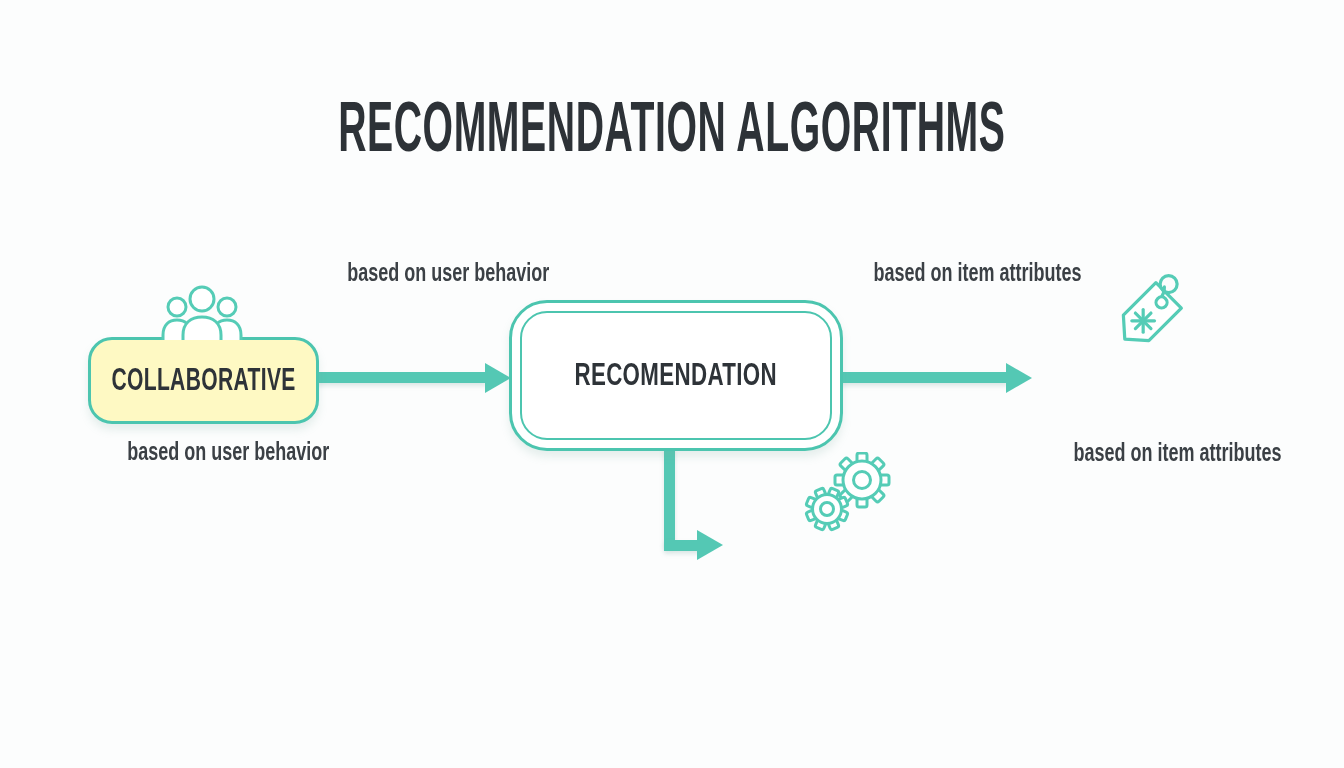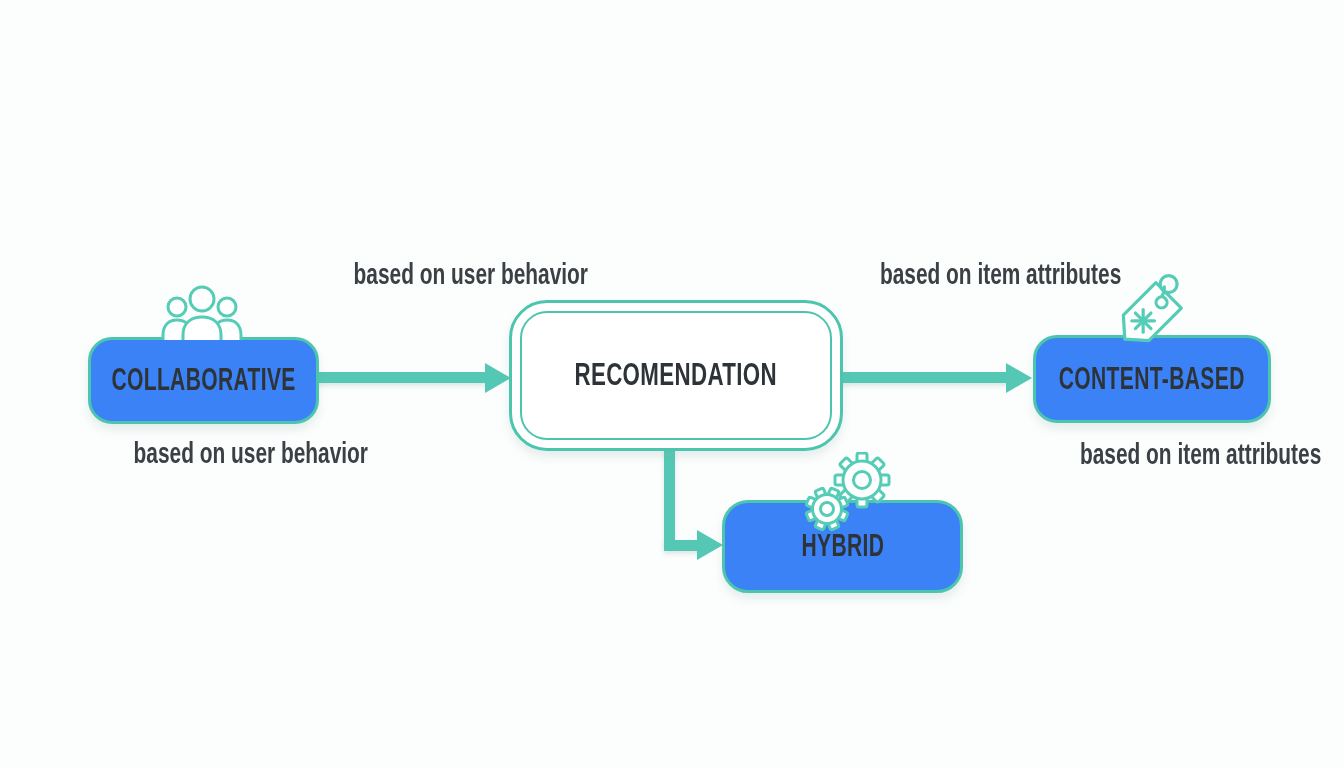--- a/index.html
+++ b/index.html
@@ -7,51 +7,54 @@
     position:relative;width:1344px;height:768px;background:#fcfdfd;overflow:hidden;
     font-family:"Liberation Sans",sans-serif;color:#2e3338;
   }
   .cond{display:inline-block;transform:scaleX(.68);transform-origin:center;white-space:nowrap;}
   .title{
     position:absolute;left:0;right:0;top:92px;text-align:center;
     font-size:70px;font-weight:bold;color:#2d3237;letter-spacing:1px;line-height:1;
   }
   .title .cond{transform:scaleX(.56);}
   .node{
-    position:absolute;background:#3b82f6;border:3px solid #4cc5af;border-radius:24px;
+    position:absolute;background:#fef9c3;border:3px solid #4cc5af;border-radius:24px;
     display:flex;align-items:center;justify-content:center;z-index:2;
     box-shadow:0 6px 9px rgba(125,170,163,.18);
   }
   .label{font-weight:bold;font-size:31px;color:#2e3338;letter-spacing:.5px;line-height:1.18;text-align:center;}
   .center-outer{
     position:absolute;left:509px;top:300px;width:328px;height:145px;background:#ffffff;
     border:3px solid #4cc5af;border-radius:38px;z-index:2;box-shadow:0 6px 9px rgba(125,170,163,.18);
   }
   .center-inner{
     position:absolute;left:8px;right:8px;top:8px;bottom:8px;background:#ffffff;
     border:2.5px solid #4cc5af;border-radius:27px;
     display:flex;flex-direction:column;align-items:center;justify-content:center;
   }
   .caption{
-    position:absolute;text-align:center;font-size:29px;font-weight:bold;color:#3b4045;z-index:2;
+    position:absolute;text-align:center;font-size:25px;font-weight:bold;color:#3b4045;z-index:2;
   }
   .caption .cond{transform:scaleX(.72);}
   .shaft{position:absolute;background:#54c8b4;z-index:1;box-shadow:0 3px 4px rgba(140,180,175,.28);}
   .ahead{
     position:absolute;width:0;height:0;z-index:1;
     border-top:15px solid transparent;border-bottom:15px solid transparent;border-left:26px solid #54c8b4;
   }
   .icon{position:absolute;z-index:3;}
   .icon svg{display:block;}
 </style>
 </head>
 <body>
 
 <div class="canvas">
 
+  <div class="title">
+    <span class="cond">RECOMMENDATION ALGORITHMS</span>
+  </div>
 
   <div class="caption" style="left:308px;top:258px;width:200px">
     <span class="cond">based on user behavior</span>
   </div>
   <div class="caption" style="left:833px;top:258px;width:220px">
     <span class="cond">based on item attributes</span>
   </div>
 
   <div>
     <div class="shaft" style="left:315px;top:372px;width:172px;height:11px"></div>
@@ -75,30 +78,24 @@
   <div class="caption" style="left:88px;top:437px;width:225px">
     <span class="cond">based on user behavior</span>
   </div>
 
   <div class="center-outer">
     <div class="center-inner">
       <span class="label"><span class="cond" style="transform:scaleX(.72)">RECOMENDATION</span></span>
     </div>
   </div>
 
-  <div class="node" style="left:1033px;top:335px;width:232px;height:82px">
-    <span class="label cond">CONTENT-BASED</span>
-  </div>
   <div class="caption" style="left:1033px;top:438px;width:232px">
     <span class="cond">based on item attributes</span>
   </div>
 
-  <div class="node" style="left:722px;top:500px;width:235px;height:87px;border-radius:26px">
-    <span class="label cond">HYBRID</span>
-  </div>
 
   <div class="icon" style="left:152px;top:285px">
     <svg width="100" height="55" viewBox="0 0 100 55" fill="none" stroke="#55ccb6" stroke-width="3">
       <circle cx="25" cy="22" r="9" fill="#ffffff"></circle>
       <path d="M11,55 L11,50 C11,40 17,35 25,35 C33,35 39,40 39,50 L39,55" fill="#ffffff"></path>
       <circle cx="75" cy="22" r="9" fill="#ffffff"></circle>
       <path d="M61,55 L61,50 C61,40 67,35 75,35 C83,35 89,40 89,50 L89,55" fill="#ffffff"></path>
       <circle cx="50" cy="14" r="12" fill="#ffffff"></circle>
       <path d="M31,55 L31,50 C31,38 39,32 50,32 C61,32 69,38 69,50 L69,55" fill="#ffffff"></path>
     </svg>

